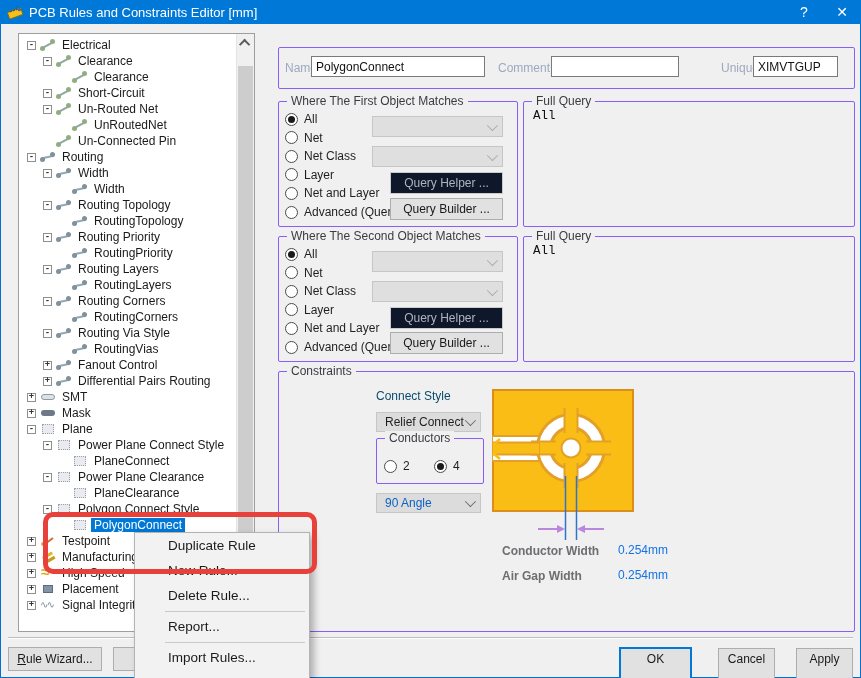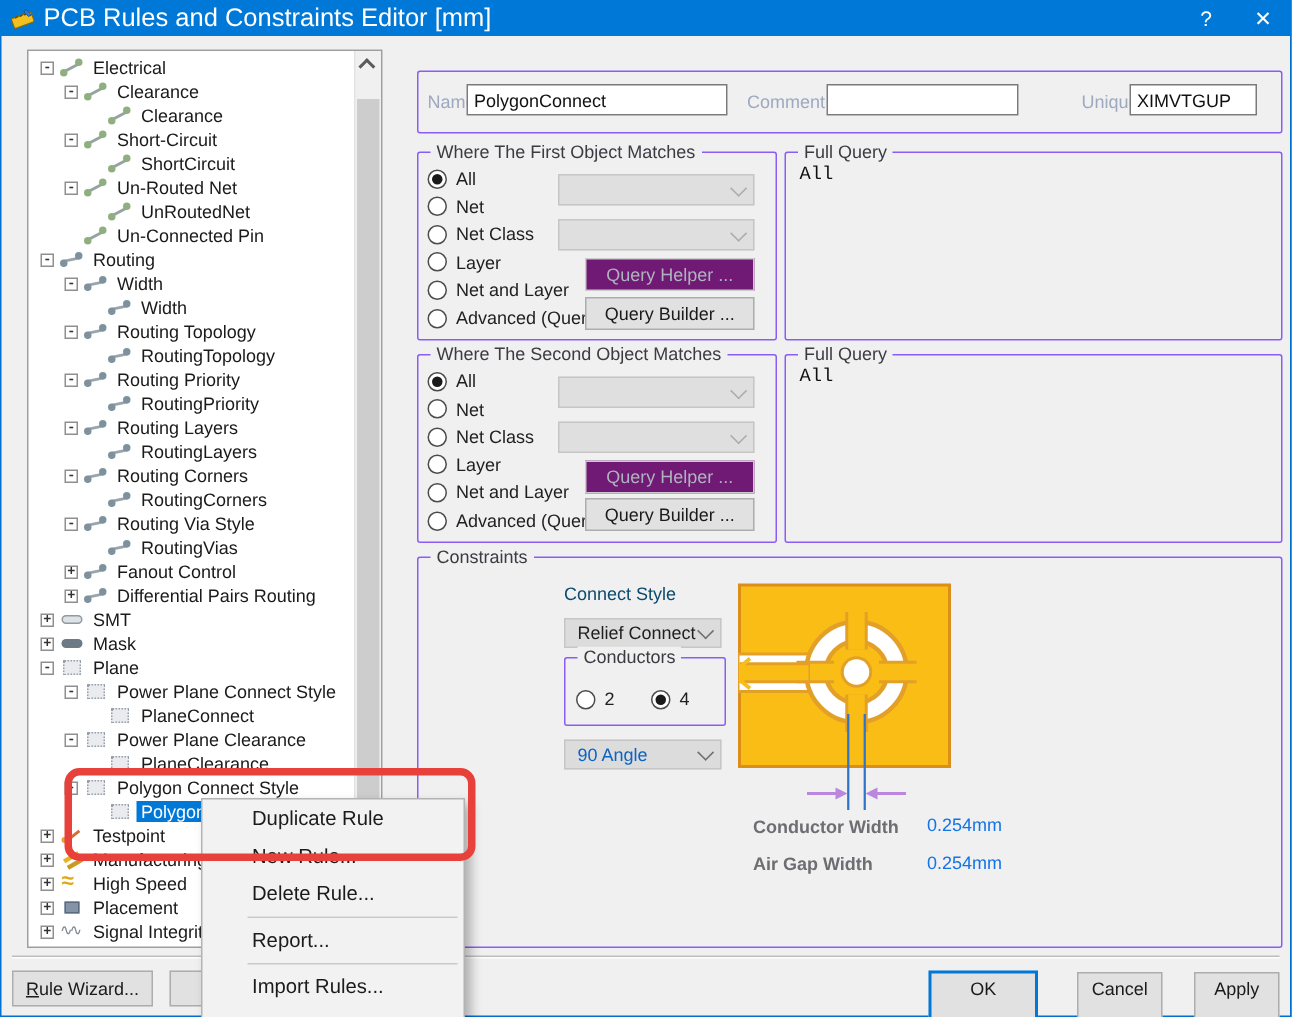--- a/index.html
+++ b/index.html
@@ -3,21 +3,21 @@
 <meta charset="utf-8">
 <style>
   html,body{margin:0;padding:0;background:#444;}
   .page{position:relative;width:861px;height:678px;background:#F0F0F0;overflow:hidden;
         font-family:"Liberation Sans",sans-serif;box-shadow:inset 0 0 0 1px #0070D1;}
   .abs{position:absolute;}
 
   
   .titlebar{position:absolute;left:0;top:0;width:100%;height:24px;background:var(--c-titlebar);
             display:flex;align-items:center;color:#fff;}
-  .title-text{font-size:17px;margin-left:6px;text-align:right;}
+  .title-text{font-size:13px;margin-left:6px;text-align:right;}
   .tb-btn{position:absolute;top:0;width:34px;height:24px;display:flex;align-items:center;justify-content:center;
           font-size:14px;color:#fff;cursor:default;}
   .app-icon{margin-left:7px;display:flex;}
 
   
   .tree-panel{position:absolute;left:18px;top:33px;width:235px;height:597px;background:#fff;
               border:1px solid #9E9E9E;overflow:hidden;z-index:1;}
   .tree-rows{position:absolute;left:0;top:3px;right:17px;}
   .trow{display:flex;align-items:center;height:16px;font-size:12px;color:#1a1a1a;
         padding-left:calc(8px + var(--lvl,0)*16px);white-space:nowrap;cursor:default;}
@@ -81,21 +81,21 @@
   .rdot{width:13px;height:13px;border:1px solid #4B4B4B;border-radius:50%;background:#fff;position:relative;flex:none;box-sizing:border-box;}
   .opt.sel .rdot::after{content:"";position:absolute;inset:2px;border-radius:50%;background:#1A1A1A;}
   .combo{position:absolute;display:flex;align-items:center;justify-content:space-between;box-sizing:border-box;
          padding:0 7px 0 8px;font-size:12px;background:#DFDFDF;border:1px solid #C6C6C6;color:#1F1F1F;}
   .combo .chev{width:7px;height:7px;border-right:1.6px solid #6F6F6F;border-bottom:1.6px solid #6F6F6F;
                transform:rotate(45deg) translateY(-2px);flex:none;}
   .combo.disabled .chev{border-color:#ACACAC;}
   .combo.blue{color:var(--c-angle-blue);}
   .btn{position:absolute;display:block;text-align:center;background:#E1E1E1;border:1px solid #ADADAD;
        font-size:12px;color:#1A1A1A;box-sizing:border-box;}
-  .btn.disabled{background:#701a75;color:#AEB4BD;border-color:#CBCBCB;}
+  .btn.disabled{background:#0f172a;color:#AEB4BD;border-color:#CBCBCB;}
   .btn.default{border:2px solid var(--c-selection);}
   .btn-wizard::first-letter{text-decoration:underline;}
   .monoquery{position:absolute;font:12.5px "Liberation Mono",monospace;color:#111;}
   .cons-label{position:absolute;font-size:12px;font-weight:bold;color:var(--c-label-gray);white-space:nowrap;}
   .cons-value{position:absolute;font-size:12px;color:var(--c-value-blue);white-space:nowrap;}
   .hsep{position:absolute;left:8px;width:845px;top:637px;border-top:1px solid #BDBDBD;border-bottom:1px solid #FDFDFD;z-index:4;}
 </style>
 </head>
 <body>
 
@@ -134,25 +134,20 @@
           <span class="ticon"></span>
           <span class="tlabel">Clearance</span>
         </div>
 
         <div class="trow" data-icon-kind="net" style="--lvl: 1;">
           <span class="texp">-</span>
           <span class="ticon"></span>
           <span class="tlabel">Short-Circuit</span>
         </div>
 
-        <div class="trow" data-icon-kind="net" style="--lvl: 2;">
-          <span class="texp"></span>
-          <span class="ticon"></span>
-          <span class="tlabel">ShortCircuit</span>
-        </div>
 
         <div class="trow" data-icon-kind="net" style="--lvl: 1;">
           <span class="texp">-</span>
           <span class="ticon"></span>
           <span class="tlabel">Un-Routed Net</span>
         </div>
 
         <div class="trow" data-icon-kind="net" style="--lvl: 2;">
           <span class="texp"></span>
           <span class="ticon"></span>

